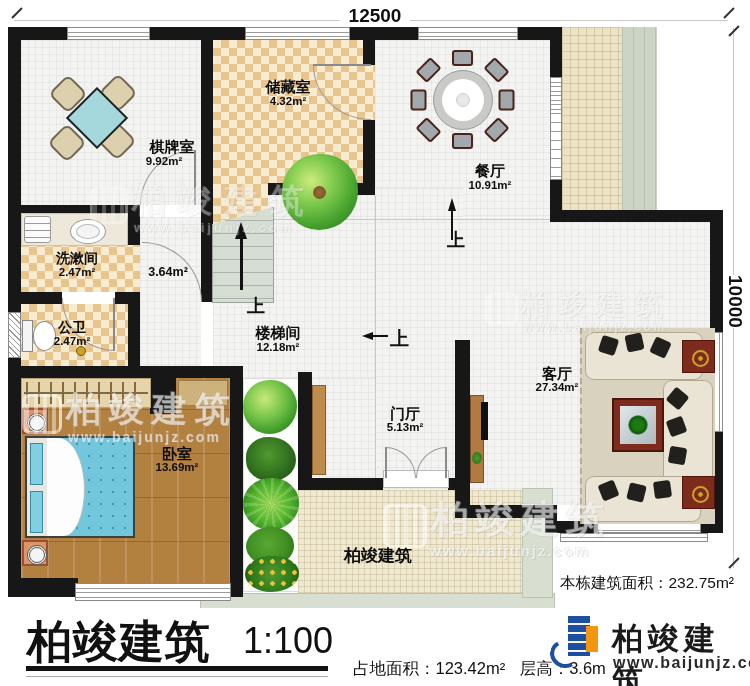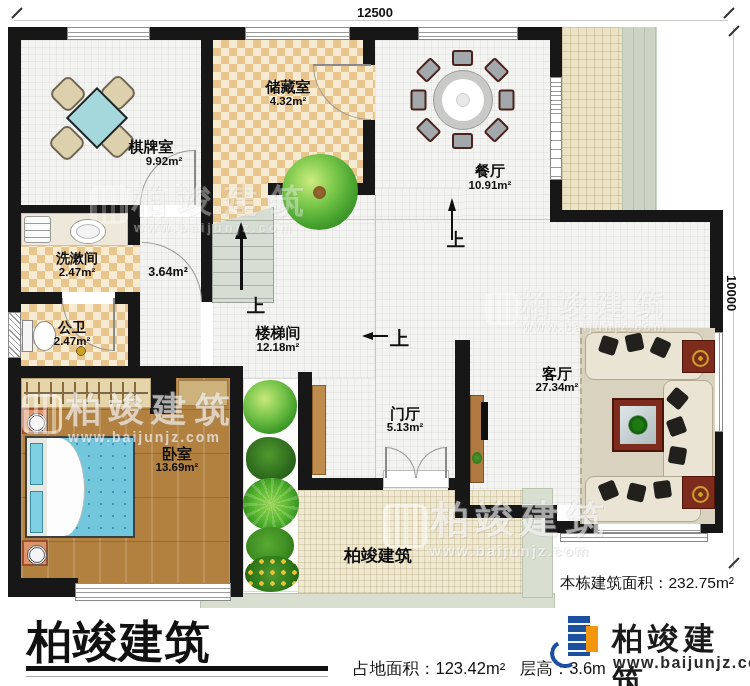--- a/index.html
+++ b/index.html
@@ -33,21 +33,21 @@
   .winv{position:absolute;background:repeating-linear-gradient(90deg,#fff 0 3.5px,#9a9a9a 3.5px 4.5px);
         border:1px solid #8a8a8a;box-sizing:border-box;}
   .winx{position:absolute;background:repeating-linear-gradient(45deg,#fff 0 3px,#999 3px 4px);
         border:1px solid #8a8a8a;box-sizing:border-box;}
   .arc{position:absolute;box-sizing:border-box;border:0 solid #9a9a9a;}
   .leaf{position:absolute;background:#8a8a8a;}
   .gl{position:absolute;background:#c8c8c6;}
   .rn{position:absolute;font-weight:bold;font-size:15px;line-height:1.1;text-align:center;white-space:nowrap;color:#0d0d0d;}
   .ra{position:absolute;font-weight:bold;font-size:11.5px;line-height:1;text-align:center;white-space:nowrap;color:#0d0d0d;}
   .up{position:absolute;font-weight:bold;font-size:18px;color:#111;}
-  .dim{position:absolute;font-size:13px;font-weight:bold;color:#111;}
+  .dim{position:absolute;font-size:19px;font-weight:bold;color:#111;}
   .chairT{position:absolute;width:28px;height:28px;background:#ddd1ad;border:2px solid #6f6654;border-radius:7px;box-sizing:border-box;}
   .chairD{position:absolute;width:21px;height:16px;background:#a2a8ac;border:2px solid #4a241c;border-radius:3px;box-sizing:border-box;}
   .pil{position:absolute;width:17px;height:17px;background:#22201d;border-radius:3px;}
   .sofa{position:absolute;background:#eae4d4;border:1px solid #b2a990;border-radius:9px;box-sizing:border-box;}
   .plant{position:absolute;border-radius:50% 48% 52% 50%;}
   .wm{position:absolute;color:rgba(255,255,255,.72);font-weight:bold;white-space:nowrap;
       text-shadow:1px 1px 0 rgba(150,150,150,.30), -1px -1px 0 rgba(150,150,150,.18);}
   .wmlogo{position:absolute;border:3px solid rgba(255,255,255,.55);border-radius:8px;
       background:repeating-linear-gradient(90deg,rgba(255,255,255,.5) 0 4px,transparent 4px 9px);}
   .tri{position:absolute;width:0;height:0;}
@@ -238,21 +238,21 @@
   <div class="abs" style="left:312px;top:385px;width:14px;height:90px;background:#c08c4e;border:1px solid #8a5f2a;box-sizing:border-box;"></div>
 
   <div class="abs" style="left:451px;top:208px;width:2px;height:32px;background:#111;"></div>
   <div class="tri" style="left:448px;top:198px;border-left:4px solid transparent;border-right:4px solid transparent;border-bottom:13px solid #111;"></div>
   <div class="up" style="left:447px;top:228px;">上</div>
   <div class="up" style="left:247px;top:294px;">上</div>
   <div class="abs" style="left:372px;top:335px;width:16px;height:2px;background:#111;"></div>
   <div class="tri" style="left:362px;top:332px;border-top:4px solid transparent;border-bottom:4px solid transparent;border-right:11px solid #111;"></div>
   <div class="up" style="left:390px;top:326px;font-size:19px;">上</div>
 
-  <div class="rn" style="left:119px;top:139px;width:64px;">棋牌室</div>
+  <div class="rn" style="left:140px;top:139px;width:64px;">棋牌室</div>
   <div class="ra" style="left:134px;top:156px;width:60px;">9.92m²</div>
   <div class="rn" style="left:253px;top:79px;width:70px;">储藏室</div>
   <div class="ra" style="left:253px;top:96px;width:70px;">4.32m²</div>
   <div class="rn" style="left:458px;top:163px;width:64px;">餐厅</div>
   <div class="ra" style="left:455px;top:180px;width:70px;">10.91m²</div>
   <div class="rn" style="left:42px;top:251px;width:70px;font-size:14px;">洗漱间</div>
   <div class="ra" style="left:45px;top:267px;width:64px;">2.47m²</div>
   <div class="ra" style="left:138px;top:266px;width:60px;font-size:12.5px;">3.64m²</div>
   <div class="rn" style="left:47px;top:320px;width:50px;font-size:14px;">公卫</div>
   <div class="ra" style="left:45px;top:336px;width:54px;">2.47m²</div>
@@ -284,20 +284,21 @@
   </div>
   <div class="abs" style="left:383px;top:494px;opacity:.8;">
     <div class="wmlogo" style="left:0;top:10px;width:38px;height:38px;"></div>
     <div class="wm" style="left:48px;top:0;font-size:38px;letter-spacing:7px;">柏竣建筑</div>
     <div class="wm" style="left:46px;top:48px;font-size:15px;letter-spacing:2px;">www.baijunjz.com</div>
   </div>
 </div>
 
 <div class="abs" style="left:0;top:608px;width:750px;height:78px;background:#fff;">
   <div class="abs" style="left:27px;top:4px;font-size:45px;font-weight:700;letter-spacing:1px;">柏竣建筑</div>
+  <div class="abs" style="left:243px;top:12px;font-size:36px;font-weight:500;">1:100</div>
   <div class="abs" style="left:26px;top:58px;width:302px;height:5px;background:#111;"></div>
   <div class="abs" style="left:26px;top:68px;width:302px;height:1px;background:#aaa;"></div>
   <div class="abs" style="left:353px;top:50px;">
     <span class="ftxt">占地面积：</span><span class="ftxt" style="margin-right:10px;">123.42m²</span>
     <span class="ftxt">层高：</span><span class="ftxt">3.6m</span>
   </div>
   <div class="abs" style="left:550px;top:6px;width:56px;height:60px;">
     <div class="abs" style="left:18px;top:2px;width:22px;height:40px;background:#1d4fa0;background-image:linear-gradient(rgba(255,255,255,.95) 2px,transparent 2px);background-size:100% 9px;background-position:0 7px;"></div>
     <div class="abs" style="left:36px;top:12px;width:12px;height:26px;background:#f2960f;"></div>
     <div class="abs" style="left:0;top:26px;width:30px;height:28px;border:4px solid transparent;border-left:4px solid #1d4fa0;border-bottom:4px solid #1d4fa0;border-radius:50%;transform:rotate(15deg);box-sizing:border-box;"></div>

